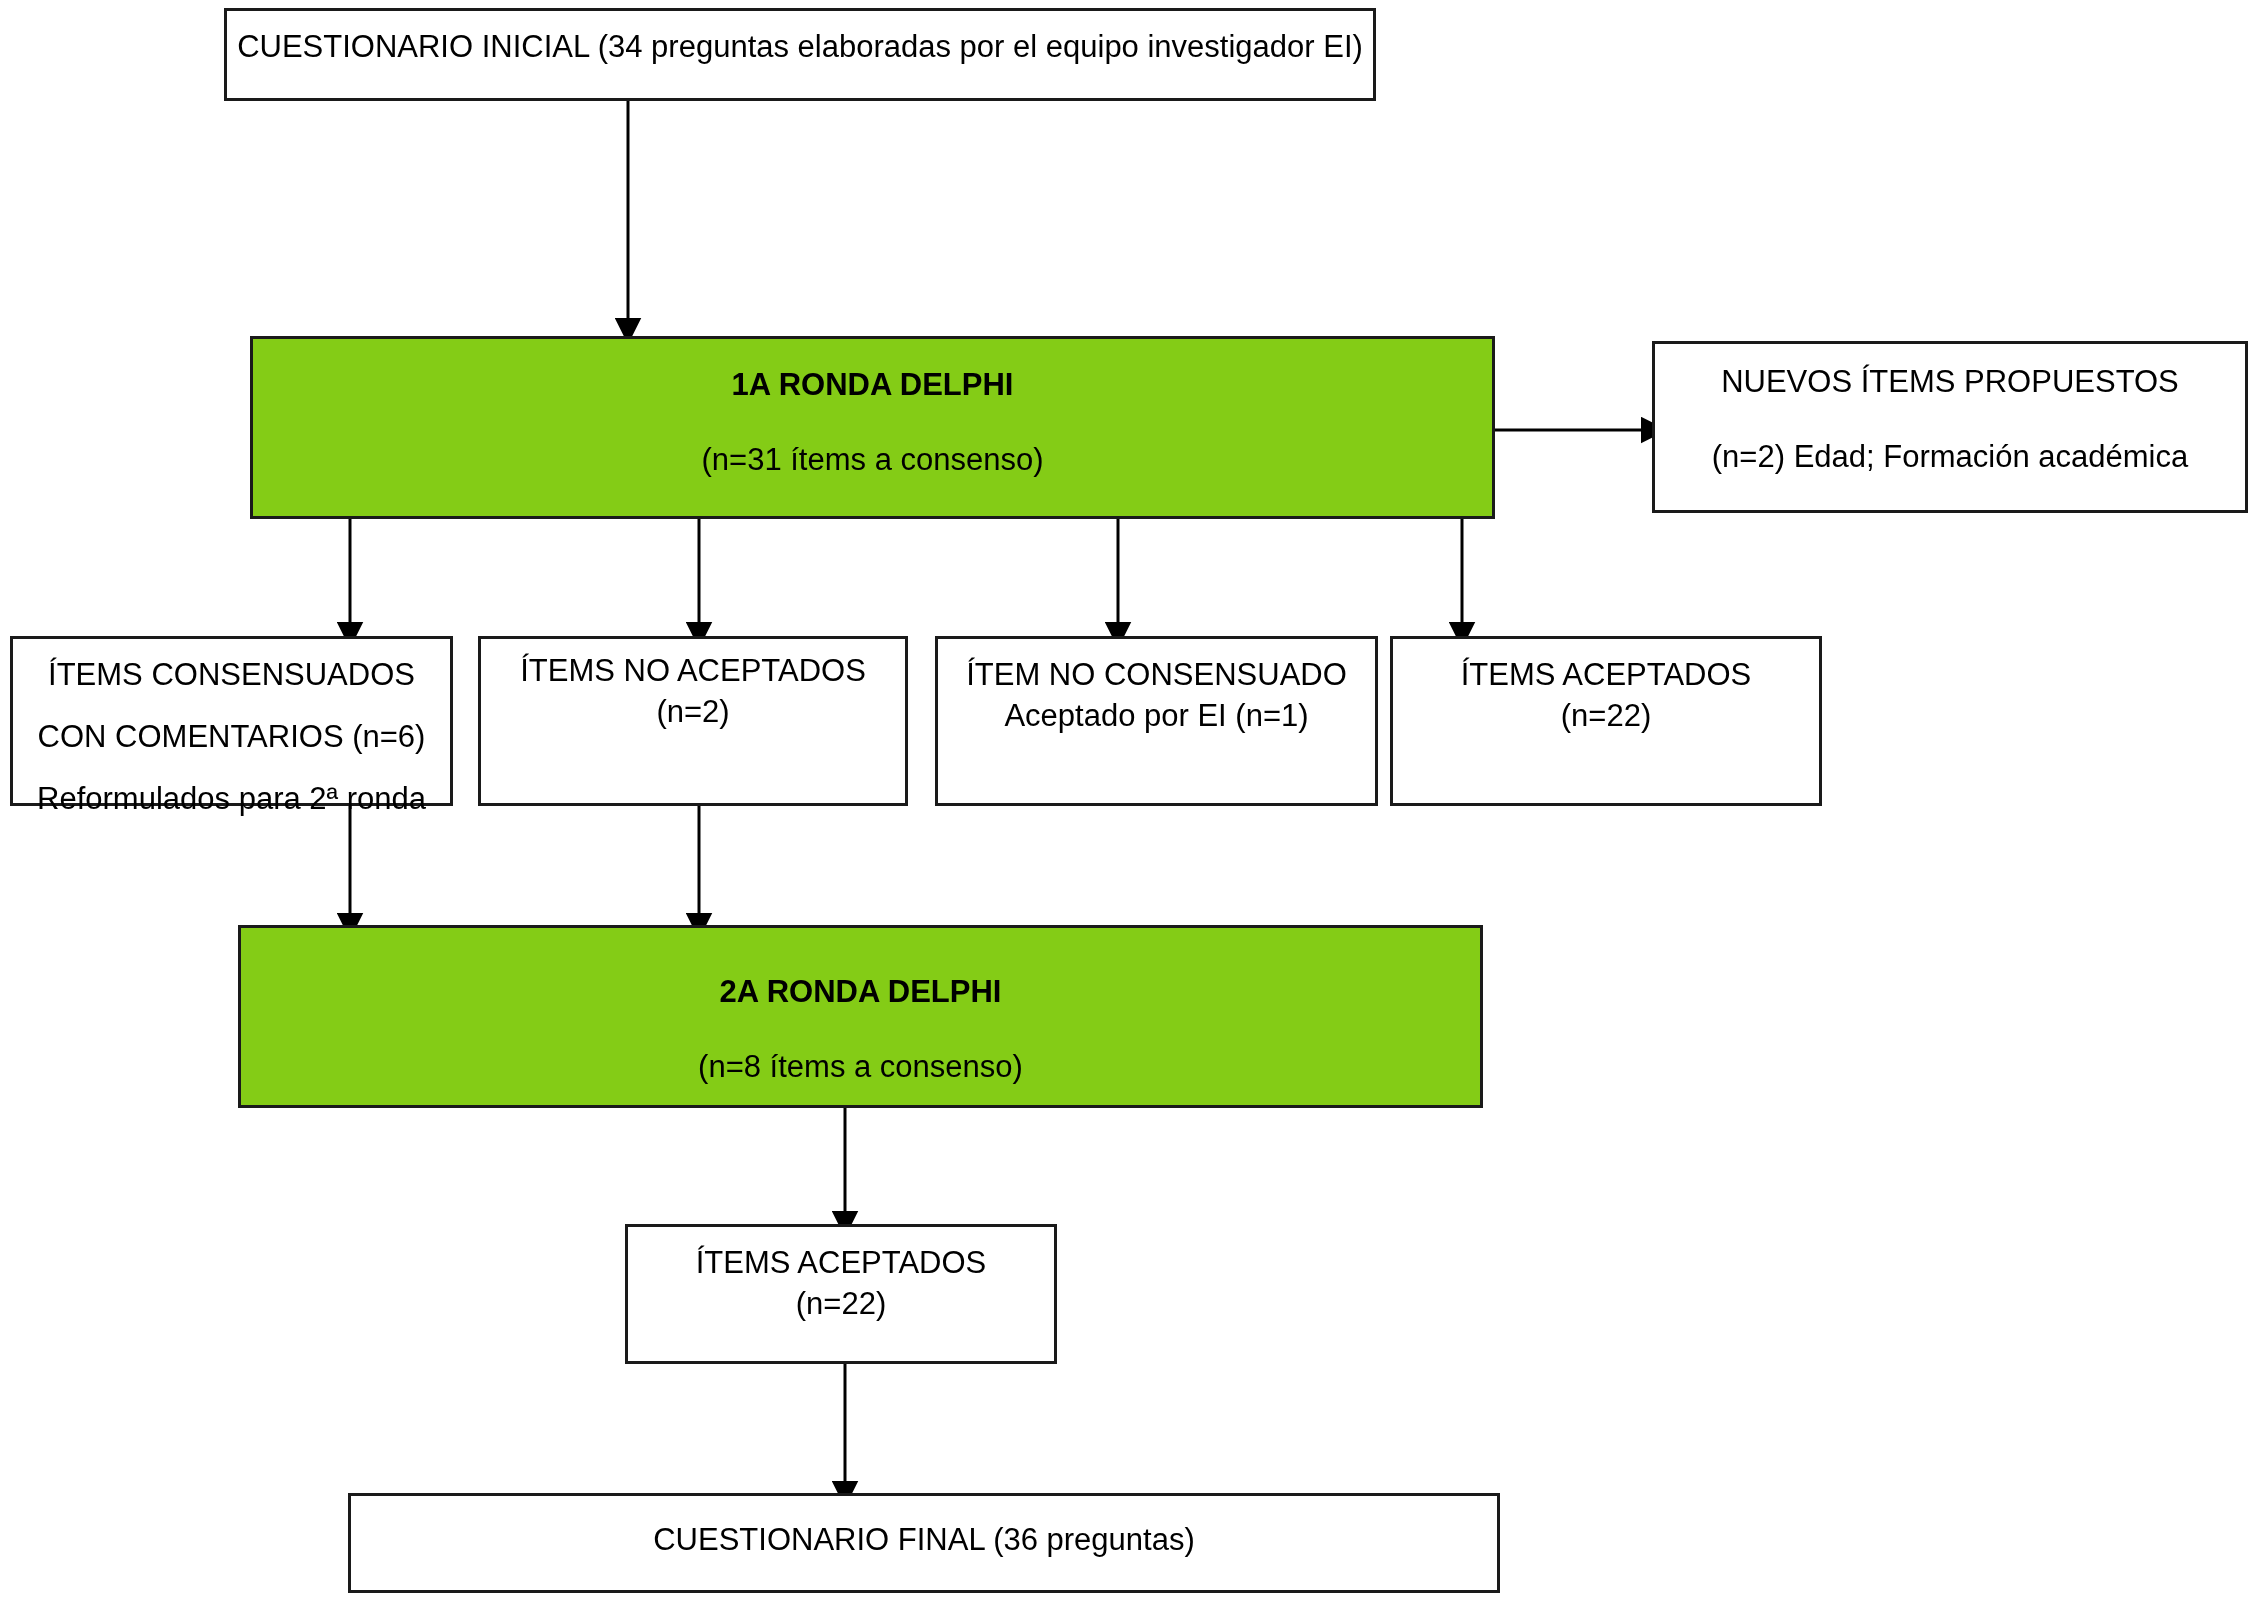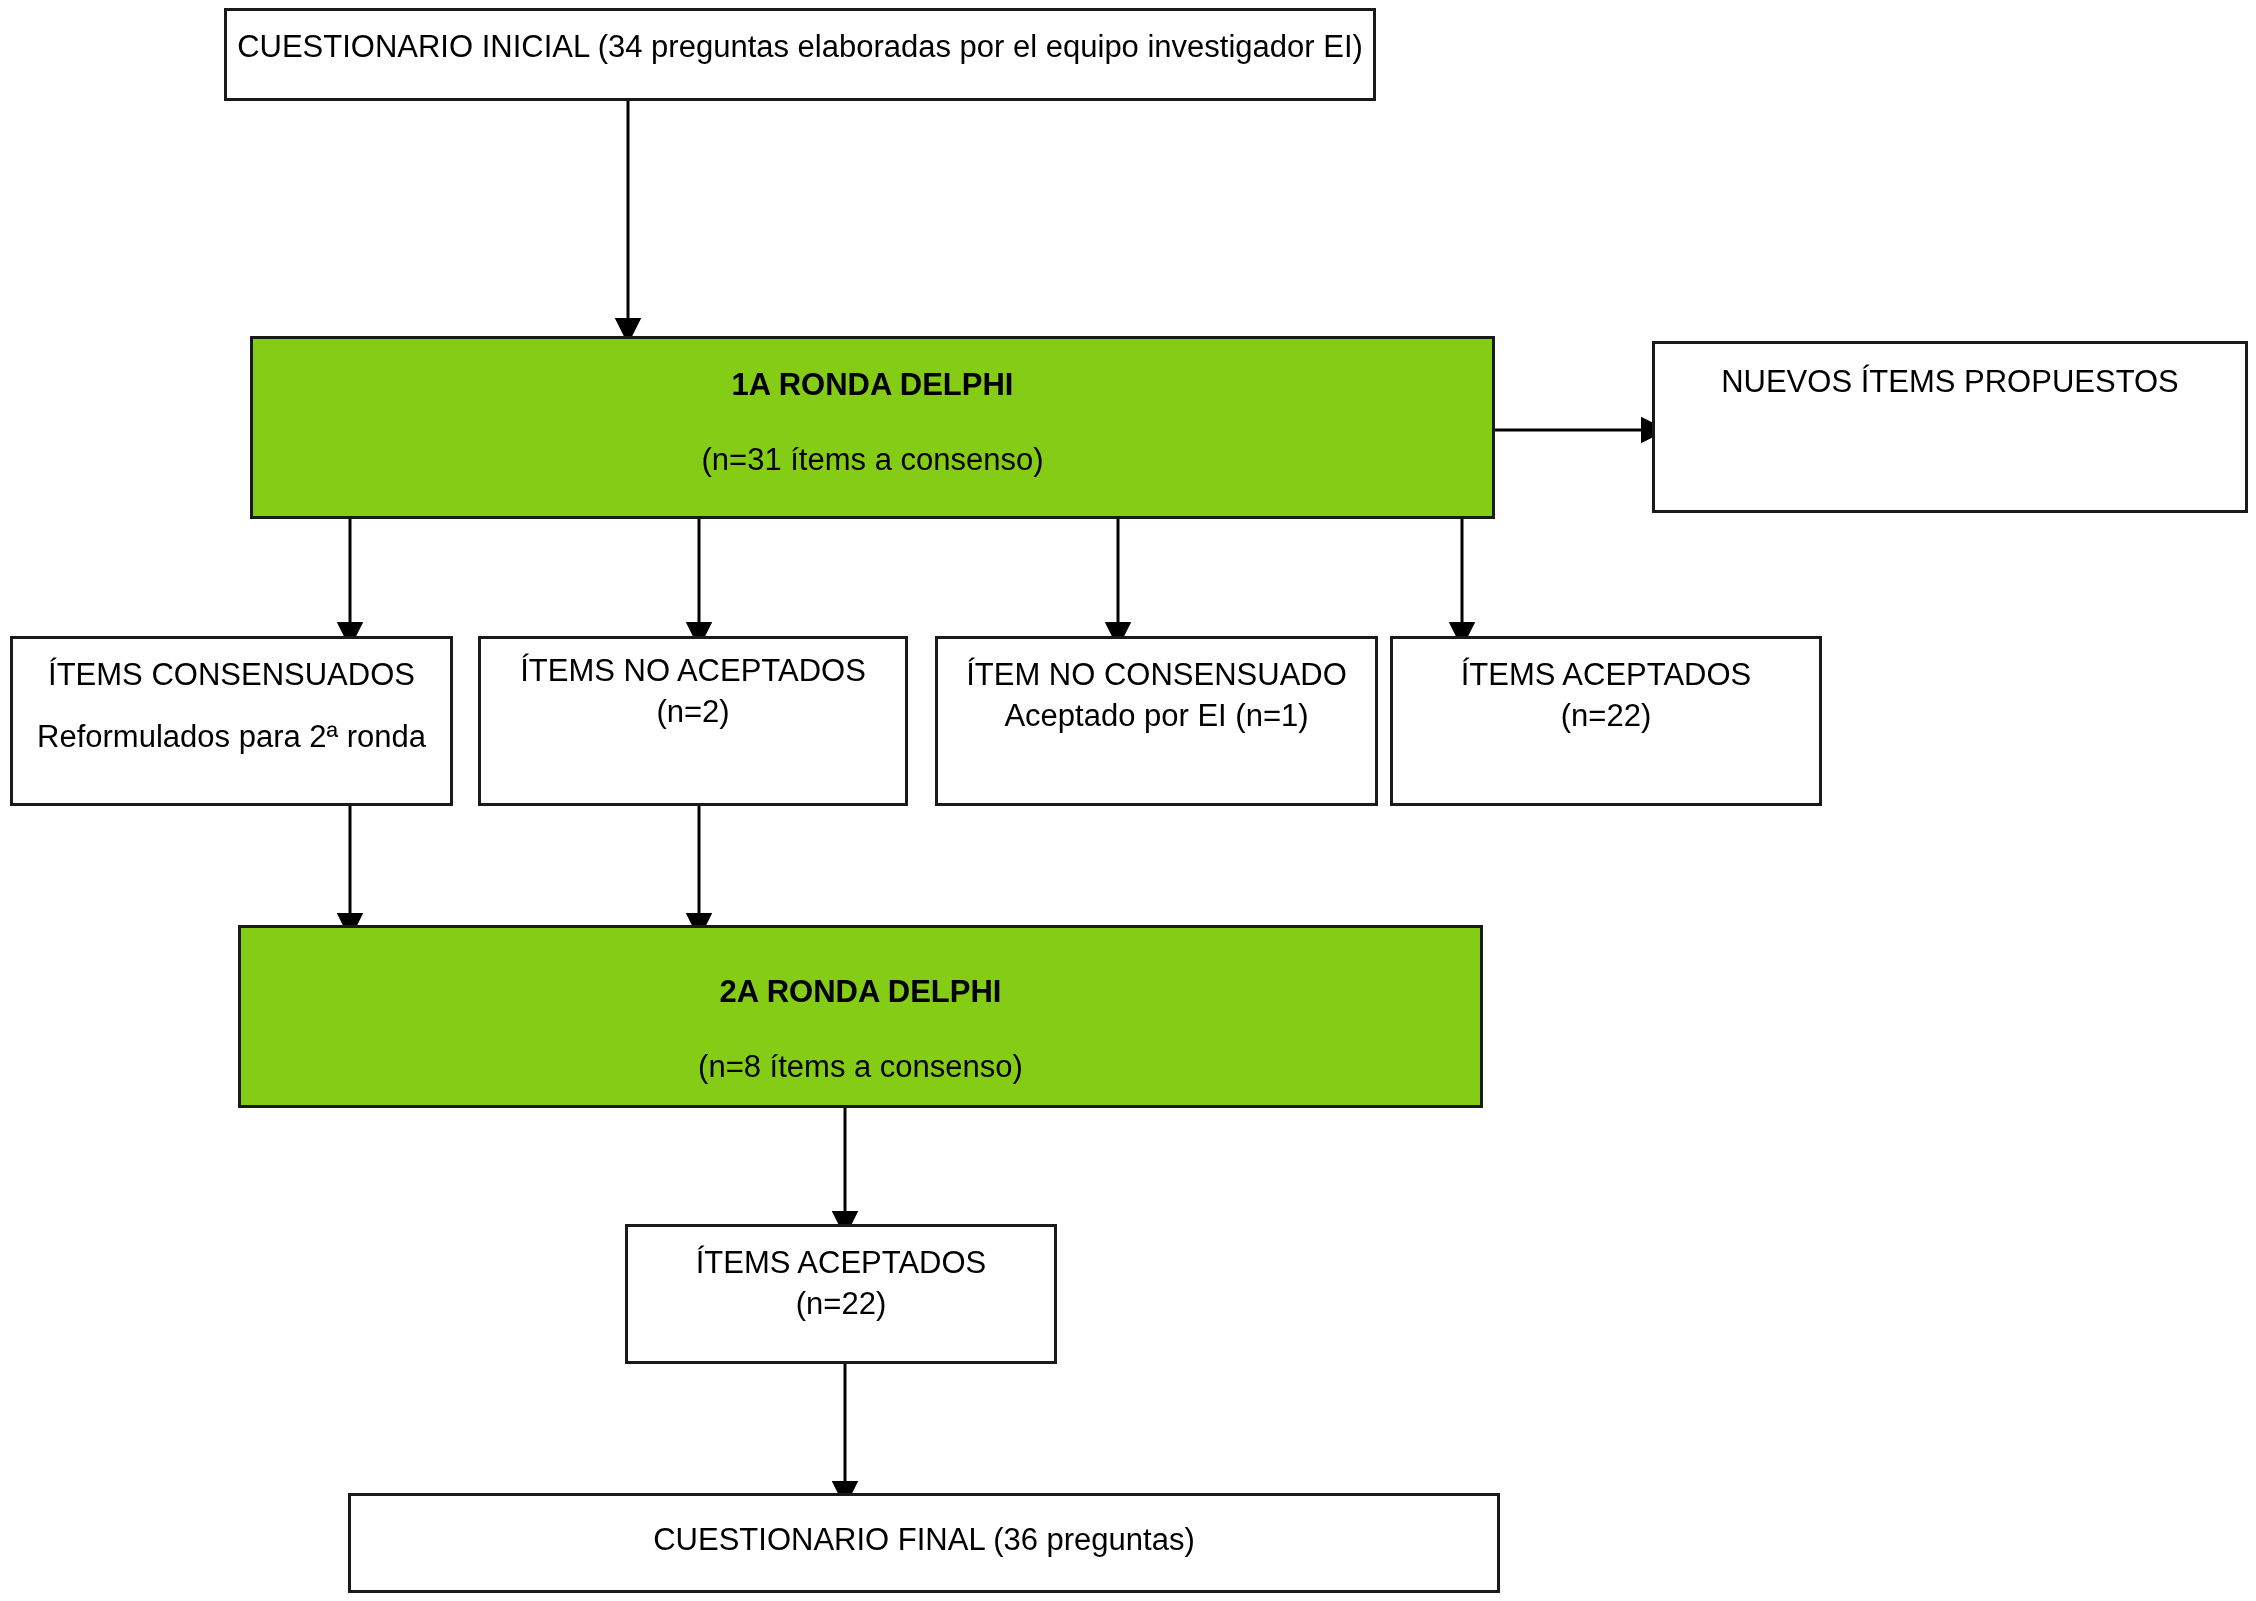--- a/index.html
+++ b/index.html
@@ -104,24 +104,26 @@
 
   <div class="node-box shaded" style="left:250px; top:336px; width:1245px; height:183px; justify-content:flex-start; padding-top:26px;">
     <span class="node-line fs-31 bold t-center">1A RONDA DELPHI</span>
     <span class="gap-lg"></span>
     <span class="node-line fs-31 t-center">(n=31 ítems a consenso)</span>
   </div>
 
   <div class="node-box" style="left:1652px; top:341px; width:596px; height:172px; justify-content:flex-start; padding-top:18px;">
     <span class="node-line fs-31 t-center">NUEVOS ÍTEMS PROPUESTOS</span>
     <span class="gap-lg"></span>
+    <span class="node-line fs-31 t-center">(n=2) Edad; Formación académica</span>
   </div>
 
   <div class="node-box" style="left:10px; top:636px; width:443px; height:170px; justify-content:flex-start; padding-top:16px;gap:21px;">
     <span class="node-line fs-31 t-center">ÍTEMS CONSENSUADOS</span>
+    <span class="node-line fs-31 t-center">CON COMENTARIOS (n=6)</span>
     <span class="node-line fs-31 t-center">Reformulados para 2ª ronda</span>
   </div>
 
   <div class="node-box" style="left:478px; top:636px; width:430px; height:170px; justify-content:flex-start; padding-top:12px;">
     <span class="node-line fs-31 t-center">ÍTEMS NO ACEPTADOS</span>
     <span class="node-line fs-31 t-center">(n=2)</span>
   </div>
 
   <div class="node-box" style="left:927px; top:636px; width:443px; height:170px; justify-content:flex-start; padding-top:16px;margin-left:8px;">
     <span class="node-line fs-31 t-center">ÍTEM NO CONSENSUADO</span>

